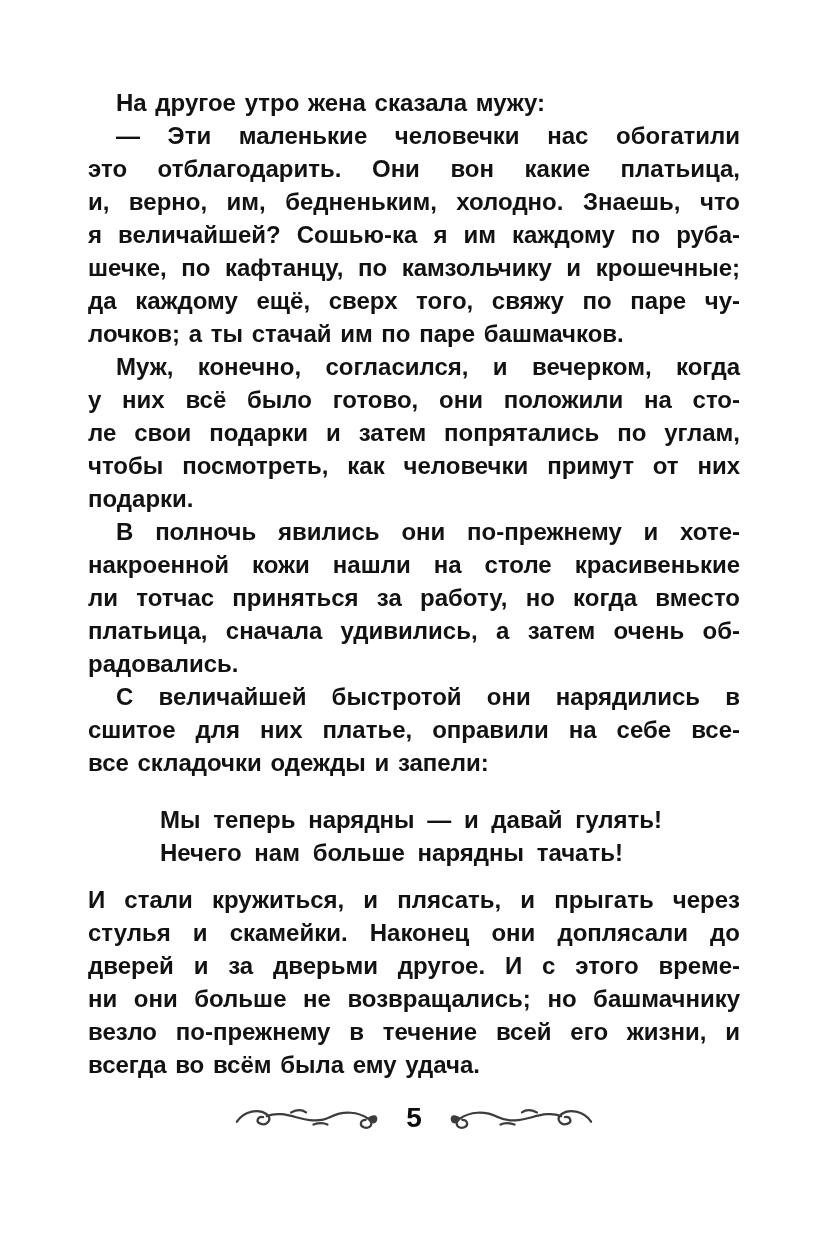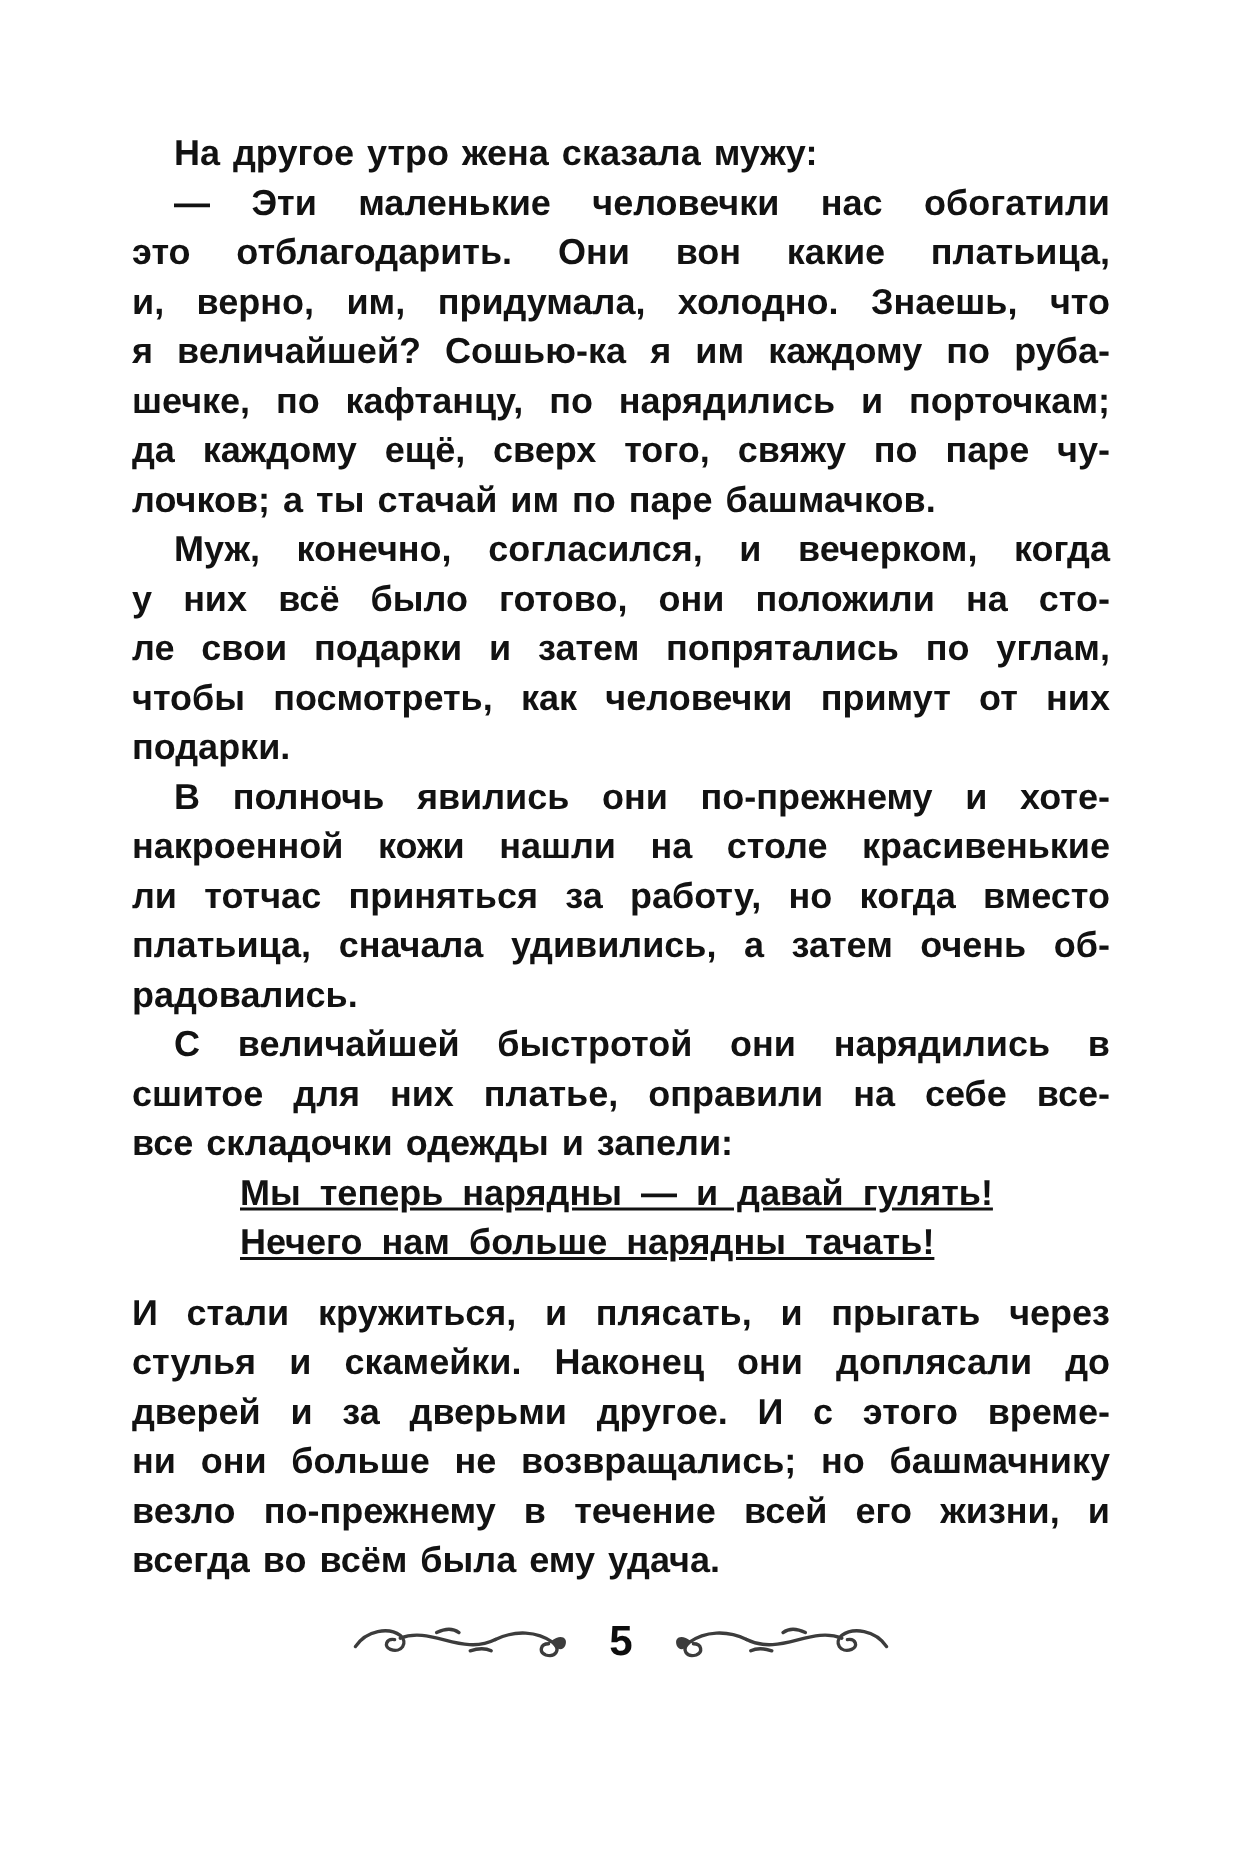--- a/index.html
+++ b/index.html
@@ -34,22 +34,21 @@
   }
 
   .line.last {
     text-align: left;
     text-align-last: left;
   }
 
   .line.indent { text-indent: 28px; }
 
   .verse {
-    margin: 0 0 14px 72px;
-    text-decoration: underline;
+    margin: 24px 0 14px 72px;
   }
 
   .verse .line,
   .verse .line.last {
     text-align: left;
     text-align-last: left;
     word-spacing: 6px;
   }
 
   .footer {
@@ -75,23 +74,23 @@
 
 <div class="page">
 
   <div class="text-block">
       <div class="paragraph">
         <div class="line last indent">На другое утро жена сказала мужу:</div>
       </div>
       <div class="paragraph">
         <div class="line indent">— Эти маленькие человечки нас обогатили</div>
         <div class="line">это отблагодарить. Они вон какие платьица,</div>
-        <div class="line">и, верно, им, придумала, холодно. Знаешь, что</div>
+        <div class="line">и, верно, им, бедненьким, холодно. Знаешь, что</div>
         <div class="line">я величайшей? Сошью-ка я им каждому по руба-</div>
-        <div class="line">шечке, по кафтанцу, по нарядились и порточкам;</div>
+        <div class="line">шечке, по кафтанцу, по камзольчику и крошечные;</div>
         <div class="line">да каждому ещё, сверх того, свяжу по паре чу-</div>
         <div class="line last">лочков; а ты стачай им по паре башмачков.</div>
       </div>
       <div class="paragraph">
         <div class="line indent">Муж, конечно, согласился, и вечерком, когда</div>
         <div class="line">у них всё было готово, они положили на сто-</div>
         <div class="line">ле свои подарки и затем попрятались по углам,</div>
         <div class="line">чтобы посмотреть, как человечки примут от них</div>
         <div class="line last">подарки.</div>
       </div>

